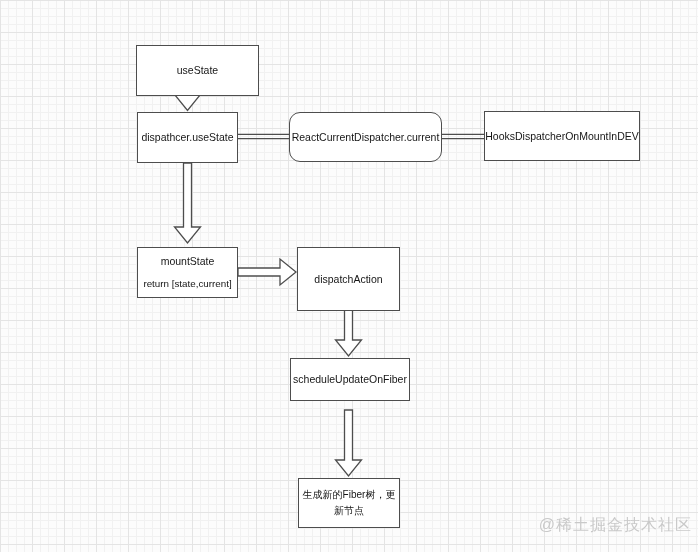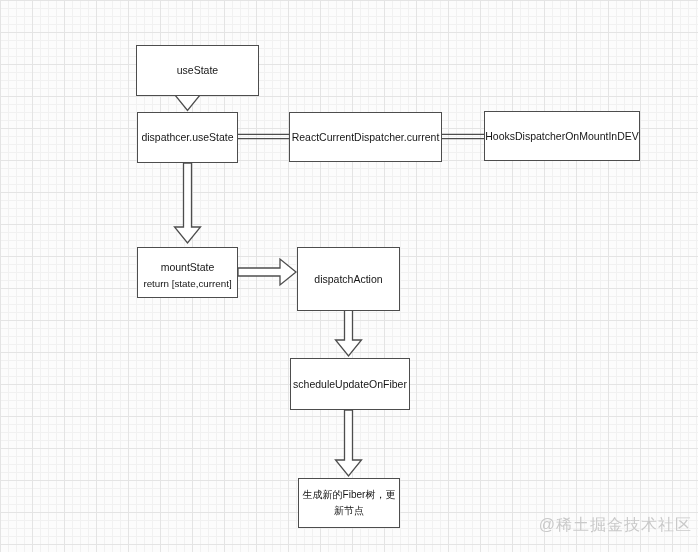--- a/index.html
+++ b/index.html
@@ -58,27 +58,27 @@
     text-align:center;
     color:var(--text);
     font-size:10.5px;
     line-height:1.35;
   }
   .node .lbl{
     white-space:nowrap;
   }
   .node-usestate            {left:136px; top:26px;  width:123px; height:51px;margin-top:19px;}
   .node-dispatcher-usestate {left:137px; top:112px; width:101px; height:51px;justify-content:center;}
-  .node-react-current       {left:289px; top:112px; width:153px; height:50px;}
+  .node-react-current       {left:289px; top:112px; width:153px; height:50px;border-radius:11px;}
   .node-hooks-dispatcher    {left:484px; top:111px; width:156px; height:50px;}
   .node-mountstate          {left:137px; top:247px; width:101px; height:51px;
-                             justify-content:space-between; padding:12px 0 7px;}
+                             justify-content:space-between; padding:6px 0 7px;}
   .node-mountstate .sub     {font-size:9.8px; white-space:nowrap;}
   .node-dispatch-action     {left:297px; top:247px; width:103px; height:64px;}
-  .node-schedule-update     {left:290px; top:358px; width:120px; height:52px;}
+  .node-schedule-update     {left:290px; top:358px; width:120px; height:43px;}
   .node-fiber-result        {left:298px; top:478px; width:102px; height:50px;
                              padding:8px 3px;}
   .node-fiber-result .lbl   {white-space:normal; font-size:10px; line-height:1.6;}
   .watermark{
     position:absolute;
     top:515px;
     right:6px;
     font-size:16px;
     letter-spacing:1px;
     color:var(--watermark);

